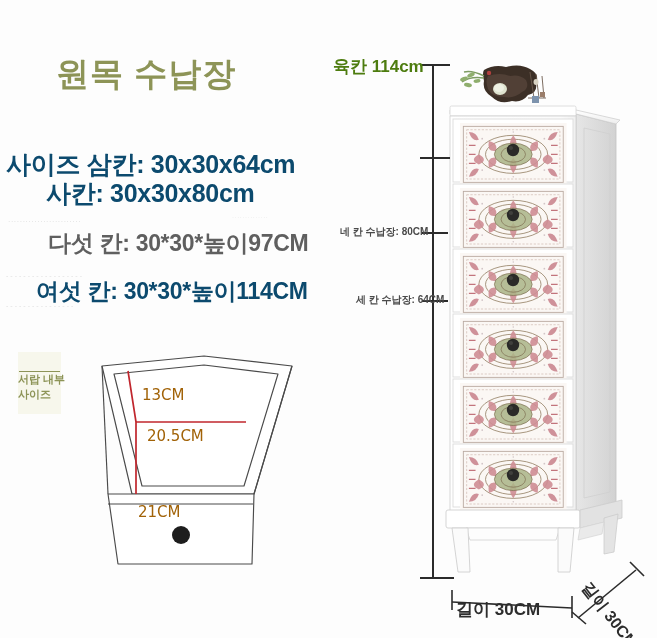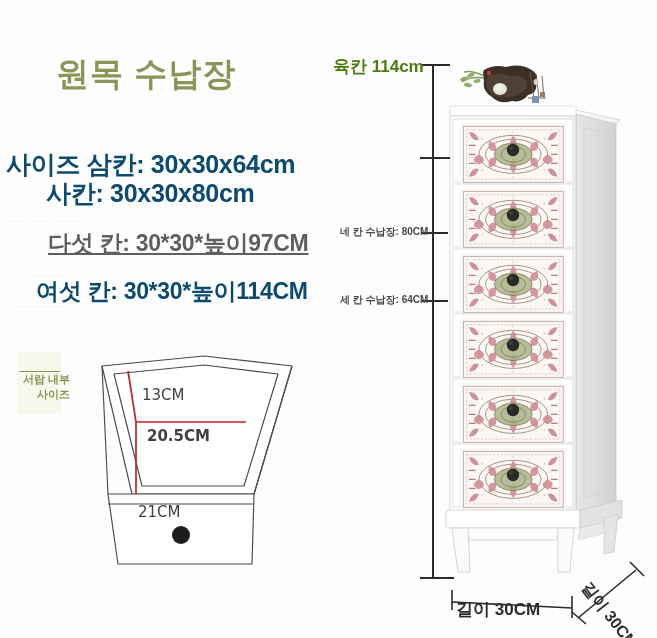--- a/index.html
+++ b/index.html
@@ -17,55 +17,55 @@
     font-size:33px;font-weight:bold;color:#8d9457;
     letter-spacing:1px;white-space:nowrap;
     text-shadow:0 1px 0 rgba(255,255,255,.6);
   }
   .size-line{
     position:absolute;font-weight:bold;color:#0c4a6e;white-space:nowrap;
     font-size:25px;letter-spacing:-0.3px;
   }
   .size-a{left:6px;top:148px;}
   .size-b{left:6px;top:177px;margin-left:40px;}
-  .size-c{left:48px;top:228px;font-size:23px;color:#5f5f5f;text-decoration:underline;}
+  .size-c{left:48px;top:228px;font-size:23px;color:#5f5f5f;}
   .size-d{left:36px;top:252px;font-size:23px;color:#0c4a6e;margin-top:24px;}
 
   
   .ghost{
     position:absolute;color:#b9b9b9;opacity:.45;white-space:nowrap;
     font-size:7px;letter-spacing:.6px;filter:blur(.4px);
   }
   .g1{left:8px;top:218px;}
   .g2{left:236px;top:160px;font-size:6px;}
   .g3{left:232px;top:214px;font-size:6px;}
   .g4{left:6px;top:272px;letter-spacing:2px;}
   .g5{left:6px;top:302px;letter-spacing:2px;}
 
   
   .chip{
     position:absolute;left:18px;top:352px;width:43px;height:62px;
     background:#f7f7ec;
   }
   .chip-txt{
     position:absolute;left:18px;top:372px;width:52px;
-    font-size:11px;font-weight:bold;color:#8d9457;text-align:right;
+    font-size:11px;font-weight:bold;color:#8d9457;text-align:left;
     line-height:15px;
   }
   .chip-rule{position:absolute;left:19px;top:371px;width:41px;height:1px;background:#8d9457;}
 
   
   #drawer{position:absolute;left:96px;top:352px;width:200px;height:220px;}
   .dlabel{
-    position:absolute;font-size:15px;color:#404040;white-space:nowrap;
+    position:absolute;font-size:15px;color:#a16207;white-space:nowrap;
     font-family:"DejaVu Sans","Liberation Sans",sans-serif;
     text-align:right;
   }
   .dl1{left:142px;top:386px;}
-  .dl2{left:147px;top:427px;font-weight:bold;}
+  .dl2{left:147px;top:427px;}
   .dl3{left:138px;top:467px;margin-top:36px;}
 
   
   .vline{position:absolute;background:#2b2b2b;}
   .rlabel{
     position:absolute;white-space:nowrap;color:#3a3a3a;
     font-weight:bold;
   }
   .rl-big{font-size:17px;color:#4d7c0f;text-align:right;}
   .rl-small{font-size:10px;color:#4a4a4a;text-align:right;}
@@ -318,21 +318,21 @@
   <div class="vline" style="left:432px;top:65px;width:2px;height:514px;"></div>
 
   <div class="vline" style="left:420px;top:64px;width:30px;height:2px;"></div>
   <div class="vline" style="left:420px;top:157px;width:30px;height:2px;"></div>
   <div class="vline" style="left:422px;top:232px;width:26px;height:1.6px;"></div>
   <div class="vline" style="left:422px;top:300px;width:26px;height:1.6px;"></div>
   <div class="vline" style="left:420px;top:577px;width:34px;height:2px;"></div>
 
   <div class="rlabel rl-big" style="left:333px;top:55px;">육칸 114cm</div>
   <div class="rlabel rl-small" style="left:340px;top:225px;">네 칸 수납장: 80CM</div>
-  <div class="rlabel rl-small" style="left:340px;top:293px;">세 칸 수납장: 64CM</div>
+  <div class="rlabel rl-small" style="left:356px;top:293px;">세 칸 수납장: 64CM</div>
 
   <svg style="position:absolute;left:420px;top:550px;width:237px;height:88px;" viewBox="0 0 237 88">
     <g stroke="#2b2b2b" stroke-width="1.6" fill="none">
 
       <line x1="32" y1="40" x2="32" y2="60"></line>
       <line x1="32" y1="52" x2="152" y2="58"></line>
       <line x1="152" y1="46" x2="152" y2="68"></line>
 
       <line x1="158" y1="68" x2="216" y2="20"></line>
       <line x1="152" y1="62" x2="166" y2="74"></line>

